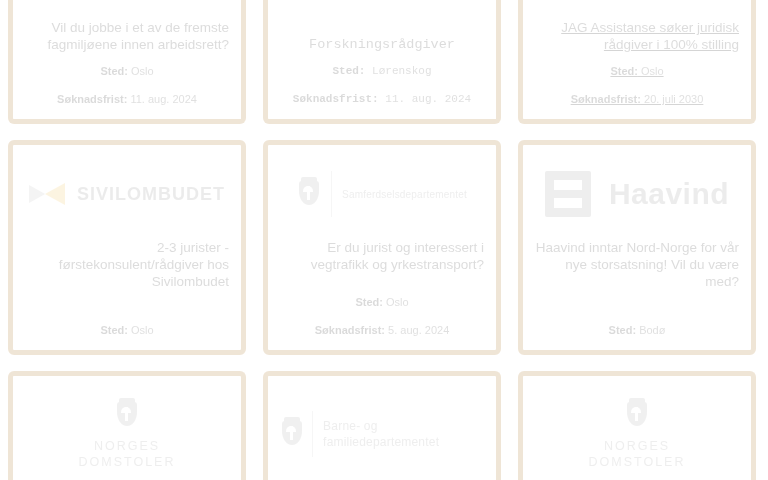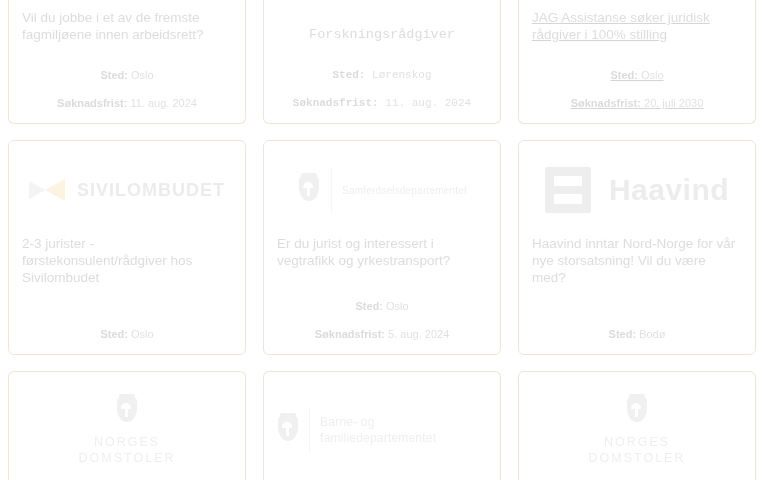--- a/index.html
+++ b/index.html
@@ -30,21 +30,21 @@
     grid-template-columns: repeat(3, 238px);
     column-gap: 17px;
     row-gap: 16px;
     padding: 0 8px;
     box-sizing: border-box;
     opacity: 0.16;
   }
 
   .card {
     background: #ffffff;
-    border: 1px solid #a16207;
+    border: 5px solid #a16207;
     border-radius: 6px;
     box-sizing: border-box;
     padding: 10px 12px 12px 12px;
     display: flex;
     flex-direction: column;
     align-items: center;
     overflow: hidden;
   }
 
   .logo-area {
@@ -53,32 +53,32 @@
     display: flex;
     align-items: center;
     justify-content: center;
     margin-bottom: 6px;
   }
 
   .card-title {
     font-size: 13.5px;
     line-height: 17px;
     color: #2b2b2b;
-    text-align: left;
+    text-align: right;
     margin: 0 0 10px 0;
     font-weight: 400;
     max-width: 210px;
   }
 
   .meta {
     font-size: 11px;
     line-height: 16px;
     color: #444;
     text-align: center;
-    margin-top: 14px;
+    margin-top: 0;
   }
 
   .meta b {
     font-weight: 700;
     color: #1f1f1f;
   }
 
   .meta-deadline {
     margin-top: 12px;
   }

